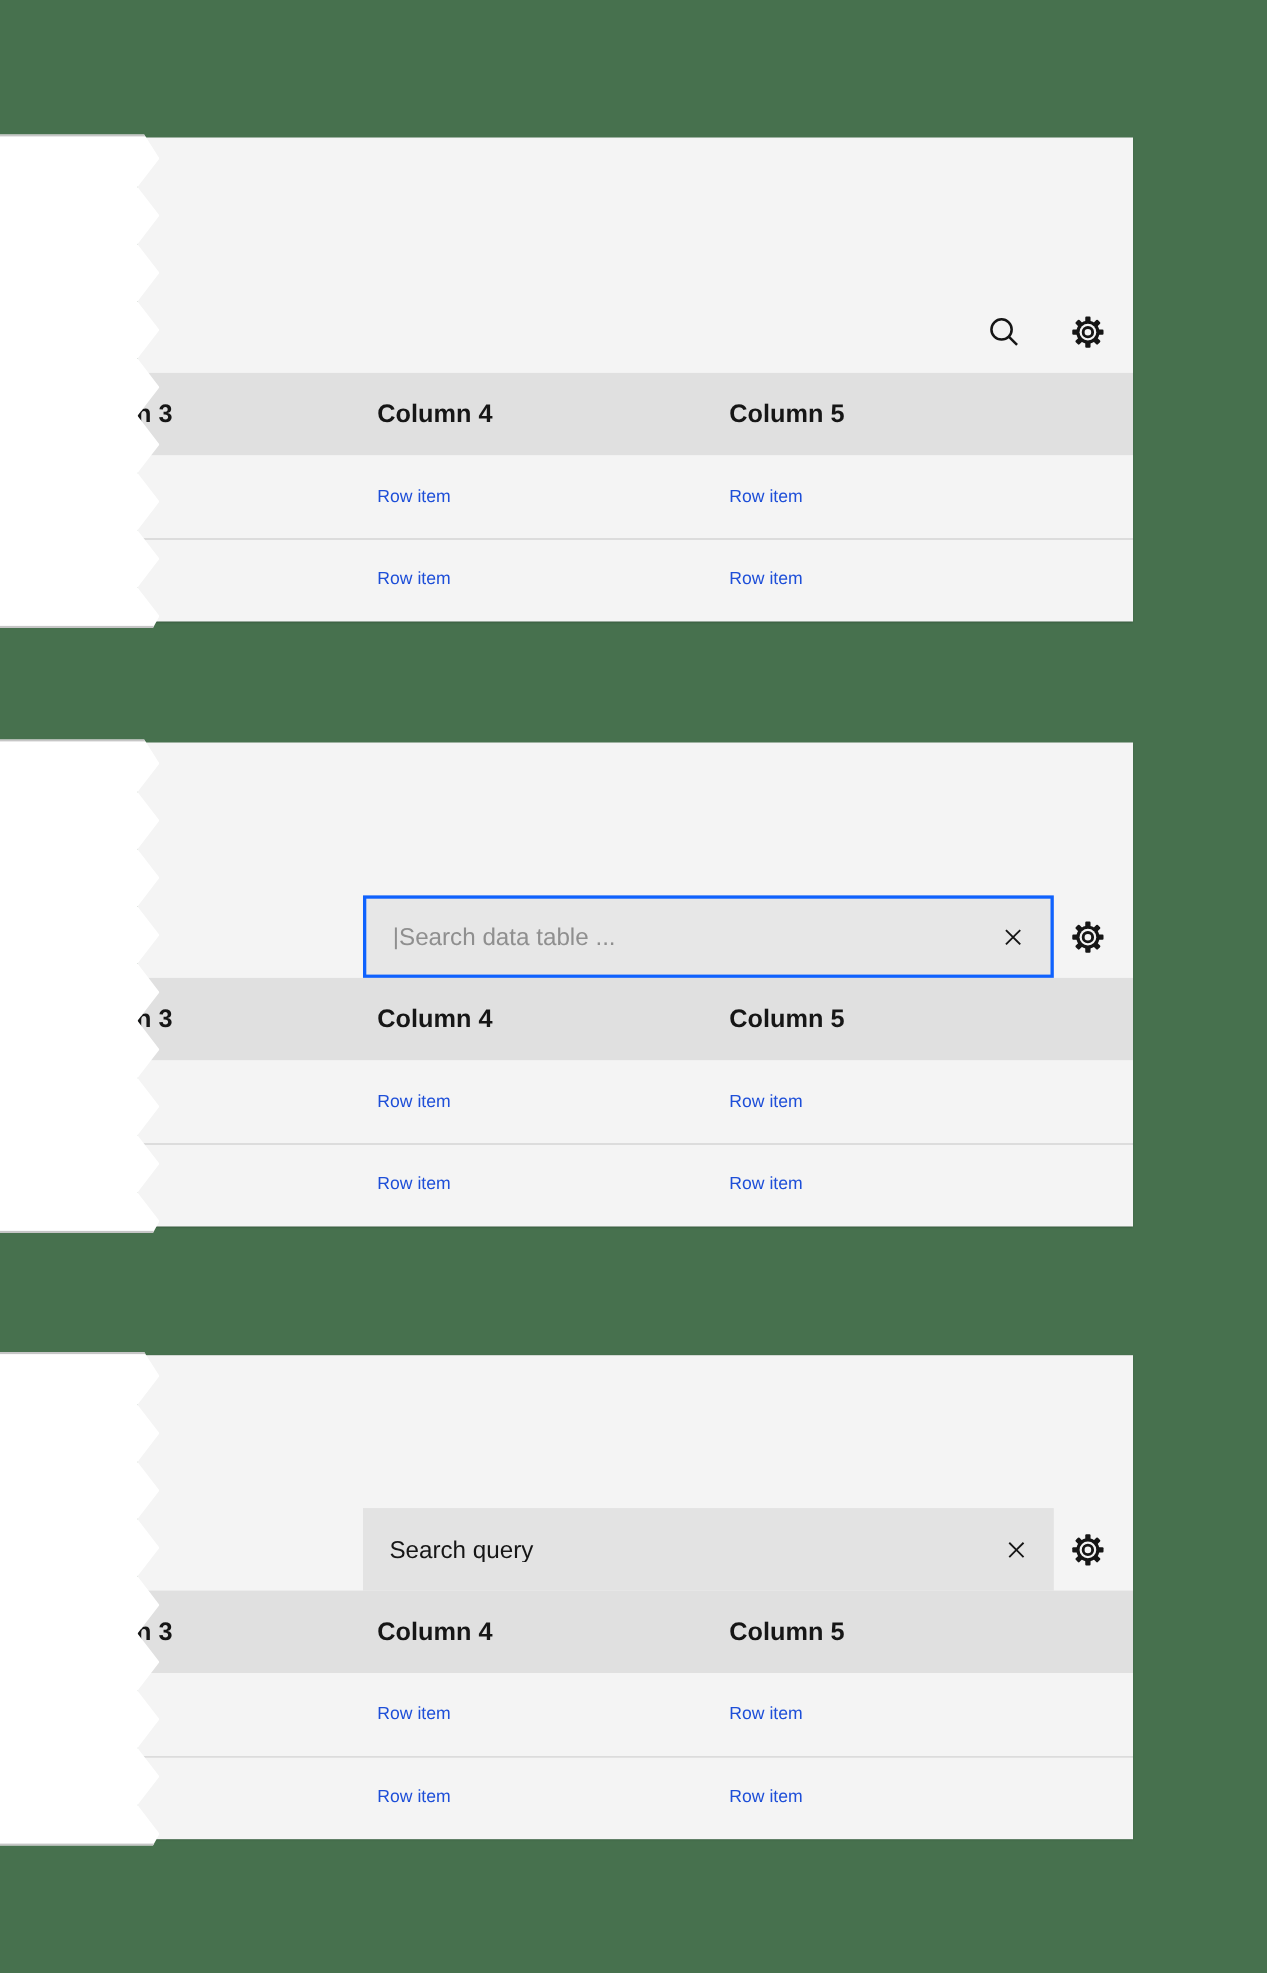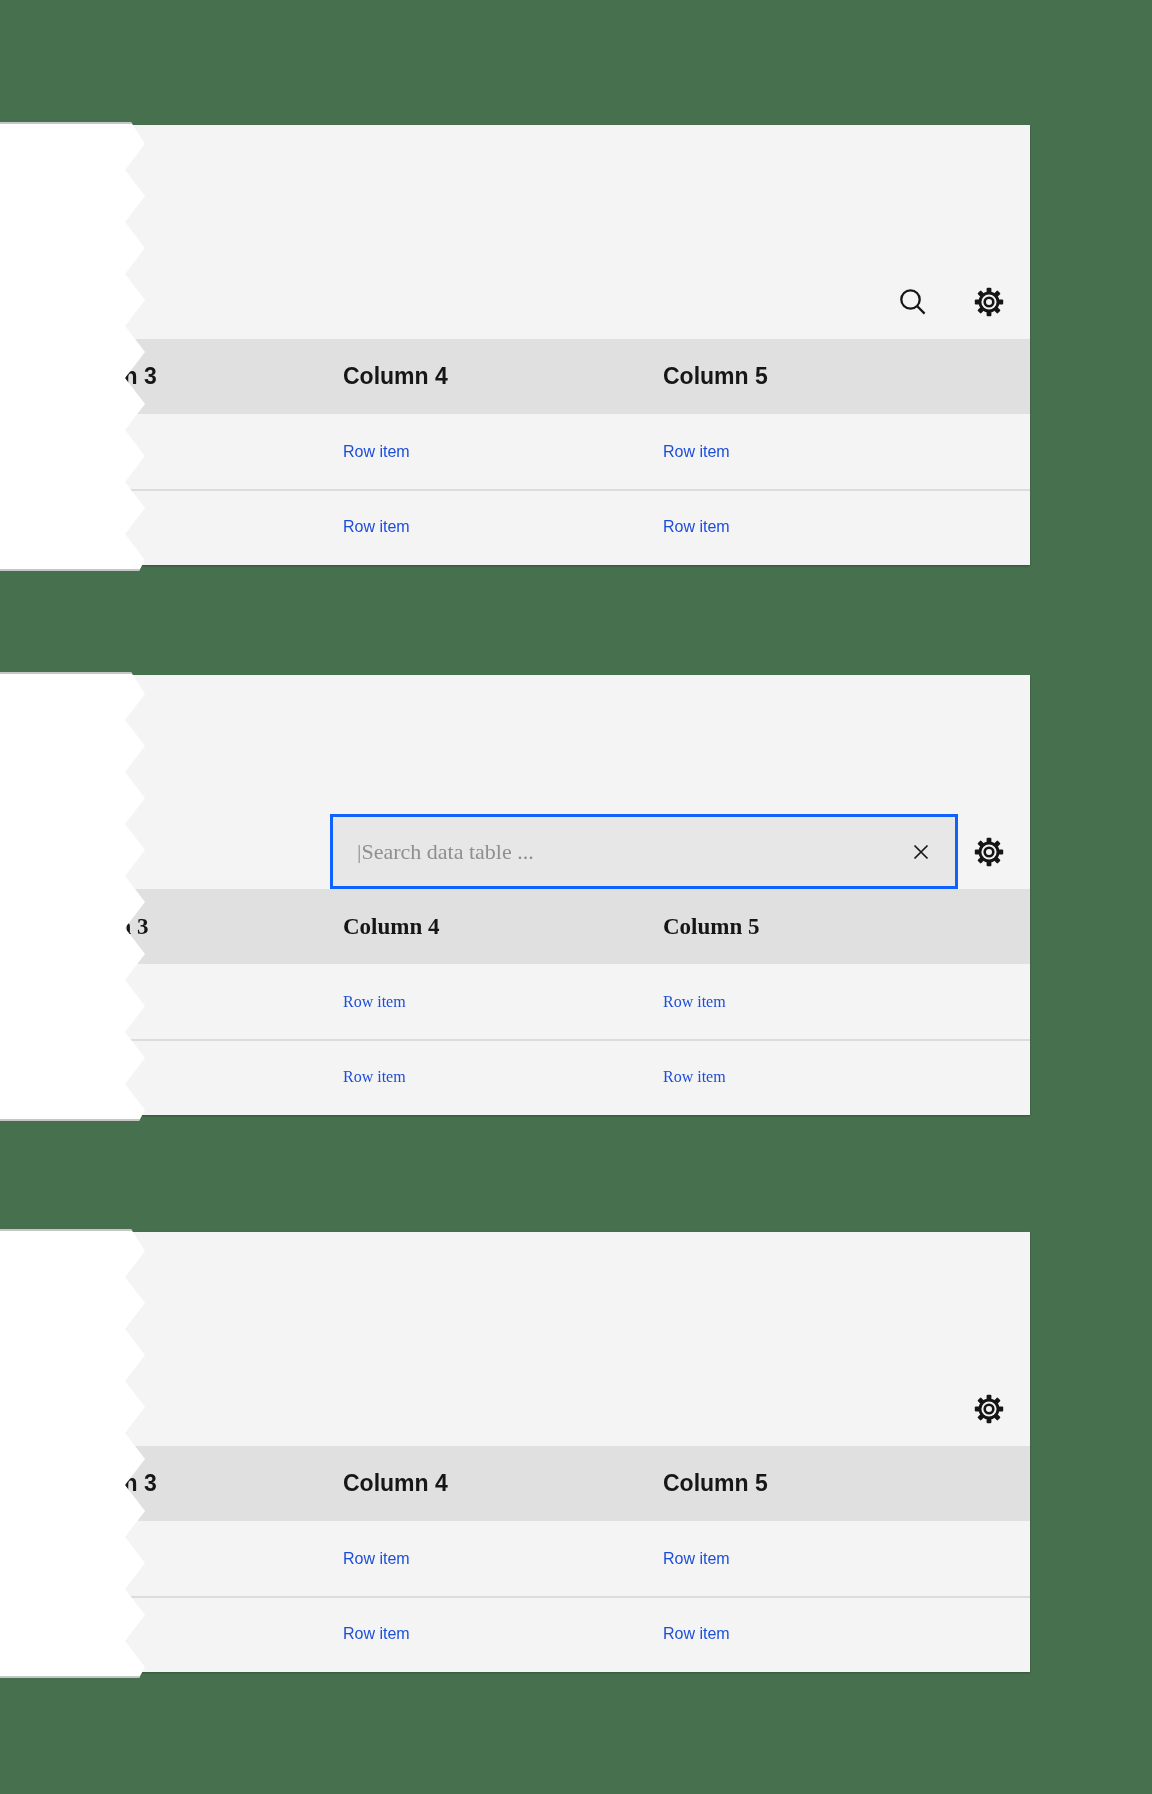--- a/index.html
+++ b/index.html
@@ -12,21 +12,21 @@
   }
   #screen{position:absolute;left:0;top:0;width:1152px;height:1794px;overflow:hidden;}
 
   
   .panel{
     position:absolute;left:125px;width:905px;height:440px;
     background:#f4f4f4;
     box-shadow:0 1px 2px rgba(0,0,0,.28);
   }
   .panel.p1{top:125px;}
-  .panel.p2{top:675px;font-family:Liberation Serif, serif;}
+  .panel.p2{top:675px;}
   .panel.p3{top:1232px;}
 
   
   .toolbar{position:absolute;left:0;top:139px;width:100%;height:75px;}
   .icon-btn{
     position:absolute;top:0;width:75px;height:75px;
     display:flex;align-items:center;justify-content:center;
     background:none;border:0;padding:0;cursor:pointer;
   }
   .search-btn{left:750px;}
@@ -186,20 +186,30 @@
     <div class="trow r1">
       <span class="cell c0">Row item</span>
       <span class="cell c1">Row item</span>
       <span class="cell c2">Row item</span>
     </div>
     <div class="tear"></div>
   </section>
 
   <section class="panel p3">
     <div class="toolbar">
+      <div class="search-box filled" role="searchbox">
+        <span class="search-text value">Search query</span>
+        <button class="close-btn">
+          <span>
+            <svg width="20" height="20" viewBox="0 0 20 20">
+              <path d="M3.5 3.5 L16.5 16.5 M16.5 3.5 L3.5 16.5" stroke="#161616" stroke-width="1.7" fill="none"></path>
+            </svg>
+          </span>
+        </button>
+      </div>
       <button class="icon-btn settings-btn">
         <span>
           <svg width="32" height="32" viewBox="0 0 32 32">
             <g fill="#161616">
               <circle cx="16" cy="16" r="10.5"></circle>
               <rect x="13.6" y="1.8" width="4.8" height="6.4" rx="1"></rect>
               <rect x="13.6" y="1.8" width="4.8" height="6.4" rx="1" transform="rotate(45 16 16)"></rect>
               <rect x="13.6" y="1.8" width="4.8" height="6.4" rx="1" transform="rotate(90 16 16)"></rect>
               <rect x="13.6" y="1.8" width="4.8" height="6.4" rx="1" transform="rotate(135 16 16)"></rect>
               <rect x="13.6" y="1.8" width="4.8" height="6.4" rx="1" transform="rotate(180 16 16)"></rect>

